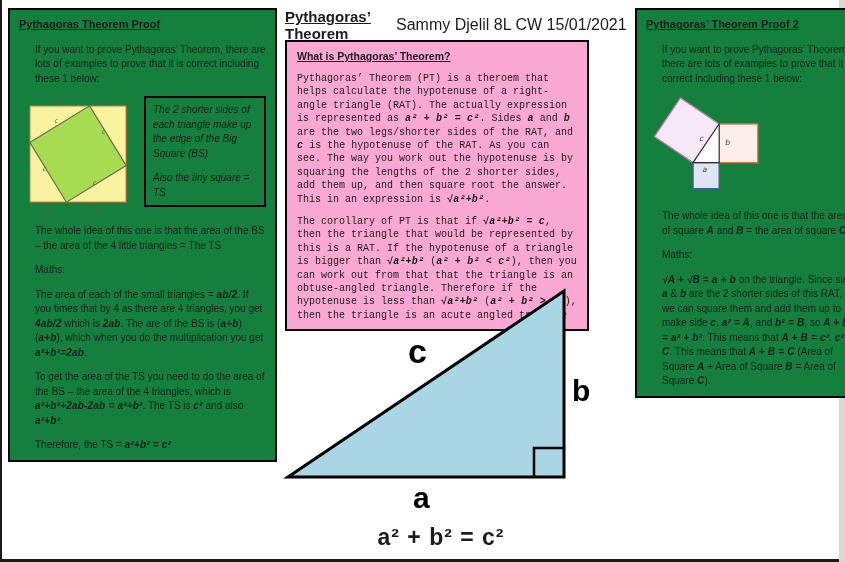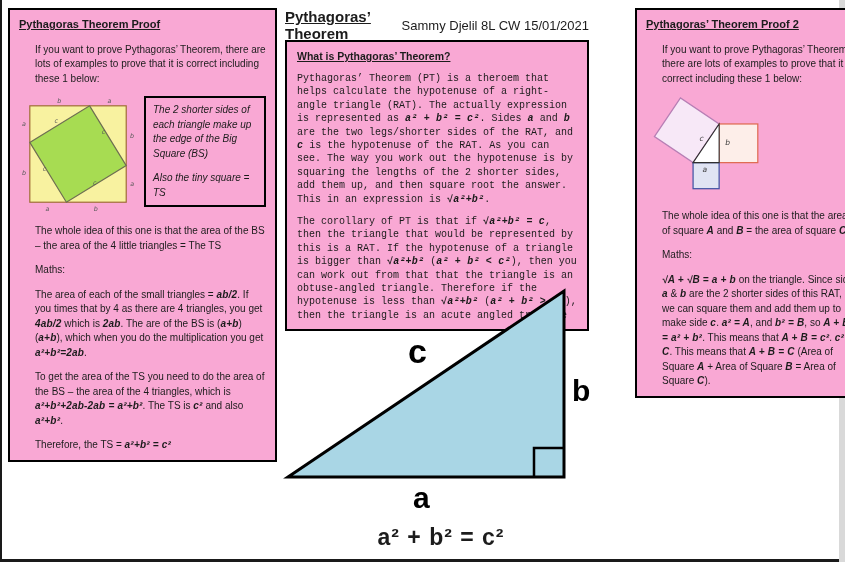--- a/index.html
+++ b/index.html
@@ -6,39 +6,39 @@
   body {
     width:845px; height:562px; position:relative; overflow:hidden;
     background:#ffffff; color:#1c1c1c;
     font-family:"Liberation Sans", sans-serif;
   }
   .edge-left  { position:absolute; left:0; top:0; width:2px; height:562px; background:#1a1a1a; }
   .edge-bottom{ position:absolute; left:0; top:559px; width:839px; height:3px; background:#1a1a1a; }
   .edge-right-strip { position:absolute; left:839px; top:0; width:6px; height:562px; background:#d9d9d9; }
 
   .panel {
-    position:absolute; border:2px solid #000; background:#f9a8d4;
+    position:absolute; border:2px solid #000; background:#15803d;
     padding:7px 9px; box-sizing:border-box;
     font-size:10px; line-height:1.45;
   }
   .left-panel  { left:8px;   top:8px; width:269px; min-height:407px; }
   .right-panel { left:635px; top:8px; width:231px; min-height:370px; }
   .panel h2 { font-size:11px; font-weight:bold; text-decoration:underline; margin:0 0 10px 0; }
   .panel p  { margin:0 0 10px 16px; }
   .panel p:last-child { margin-bottom:0; }
 
   .diagram-row { display:flex; gap:5px; align-items:flex-start; margin:0 0 10px 0; }
   .note-box { border:2px solid #000; padding:5px 7px; flex:1;font-style:italic; }
   .note-box p { margin:0 0 10px 0; }
   .note-box p:last-child { margin-bottom:0; }
 
   .center-col { position:absolute; left:285px; top:8px; width:304px; }
   .title-row { display:flex; align-items:center; }
   .doc-title { font-size:15px; font-weight:bold; text-decoration:underline; margin:0; }
-  .byline { font-size:13px; margin-left:19px; white-space:nowrap; }
+  .byline { font-size:16px; margin-left:26px; white-space:nowrap; }
 
   .center-box {
     position:absolute; left:285px; top:40px; width:304px; box-sizing:border-box;
     border:2px solid #000; background:#f9a8d4; padding:7px 10px;
     font-size:10px; line-height:1.34;
   }
   .center-box h3 { font-size:10.5px; font-weight:bold; text-decoration:underline; margin:0 0 9px 0; }
   .center-box p { margin:0 0 9px 0;font-family:Liberation Mono, monospace; }
   .center-box p:last-child { margin-bottom:0; }
 

